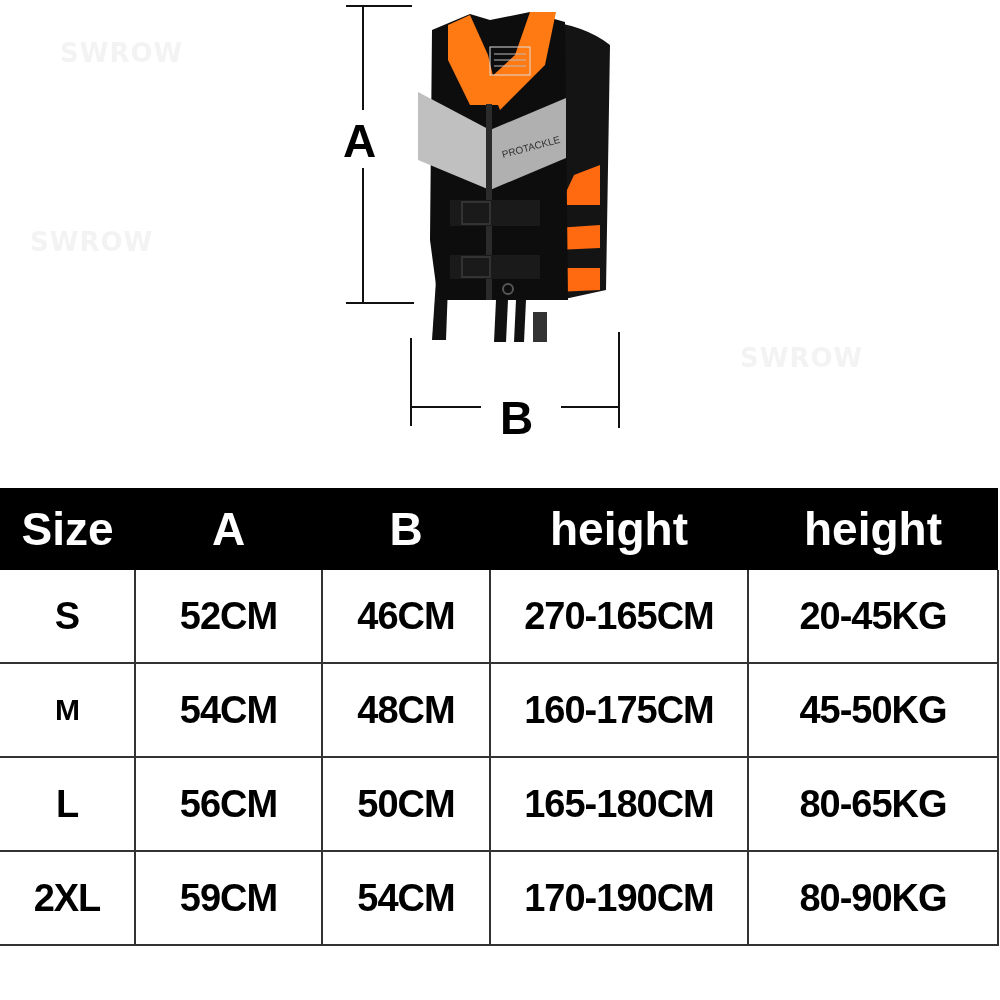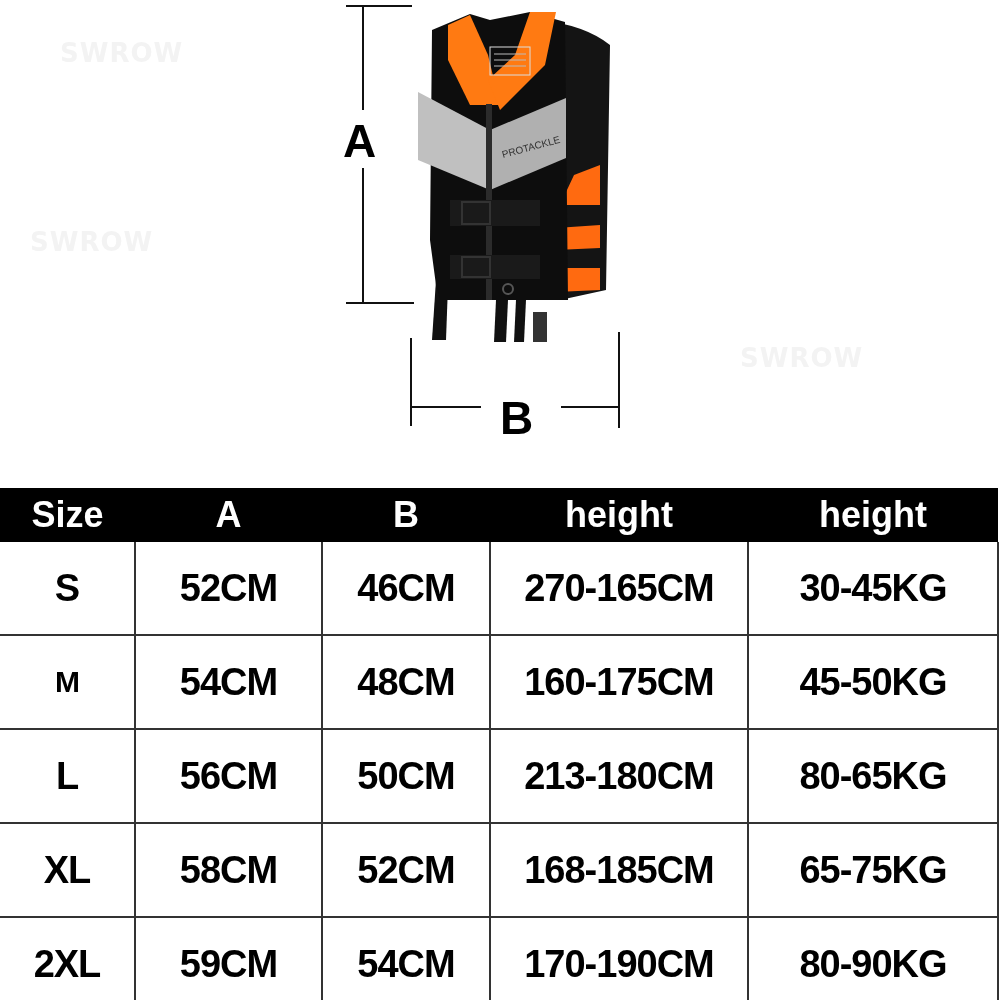--- a/index.html
+++ b/index.html
@@ -2,21 +2,21 @@
 <html><head>
 <meta charset="utf-8">
 <style>
   html, body { margin:0; padding:0; }
   body { width:1000px; height:1000px; background:#ffffff; position:relative; overflow:hidden; font-family:"Liberation Sans", sans-serif; }
   .wm { position:absolute; color:#f3f3f3; font-family:"DejaVu Sans", sans-serif; font-weight:bold; font-size:26px; letter-spacing:1px; }
   .dimline { position:absolute; background:#111; }
   .dimlabel { position:absolute; font-family:"Liberation Sans", sans-serif; font-weight:bold; font-size:46px; color:#000; line-height:1; }
   #vest { position:absolute; left:400px; top:0; width:230px; height:345px; }
   table.sz { position:absolute; left:0; top:488px; width:998px; border-collapse:collapse; table-layout:fixed; }
-  table.sz th { background:#000; color:#fff; height:52px; font-family:"Liberation Sans", sans-serif; font-weight:bold; font-size:36px; padding:1px; text-align:center; vertical-align:middle; }
+  table.sz th { background:#000; color:#fff; height:52px; font-family:"Liberation Sans", sans-serif; font-weight:bold; font-size:46px; padding:14px; text-align:center; vertical-align:middle; }
   table.sz td { height:92px; border:2px solid #333; font-family:"Liberation Sans", sans-serif; font-weight:bold; font-size:38px; color:#000; text-align:center; vertical-align:middle; padding:0; letter-spacing:-1px; }
   table.sz td:first-child { border-left:none; }
   table.sz tr:first-child td { border-top:none; }
   table.sz td.sm { font-size:30px; }
 </style>
 </head>
 <body>
 
 <div class="wm" style="left:60px;top:38px;">SWROW</div>
 <div class="wm" style="left:30px;top:227px;">SWROW</div>
@@ -93,42 +93,35 @@
       <th>height</th>
       <th>height</th>
     </tr>
   </thead>
   <tbody>
     <tr>
       <td>S</td>
       <td>52CM</td>
       <td>46CM</td>
       <td>270-165CM</td>
-      <td>30-45KG</td>
+      <td>20-45KG</td>
     </tr>
     <tr>
       <td class="sm">M</td>
       <td>54CM</td>
       <td>48CM</td>
       <td>160-175CM</td>
       <td>45-50KG</td>
     </tr>
     <tr>
       <td>L</td>
       <td>56CM</td>
       <td>50CM</td>
-      <td>213-180CM</td>
+      <td>165-180CM</td>
       <td>80-65KG</td>
-    </tr>
-    <tr>
-      <td>XL</td>
-      <td>58CM</td>
-      <td>52CM</td>
-      <td>168-185CM</td>
-      <td>65-75KG</td>
     </tr>
     <tr>
       <td>2XL</td>
       <td>59CM</td>
       <td>54CM</td>
       <td>170-190CM</td>
       <td>80-90KG</td>
     </tr>
   </tbody>
 </table>

